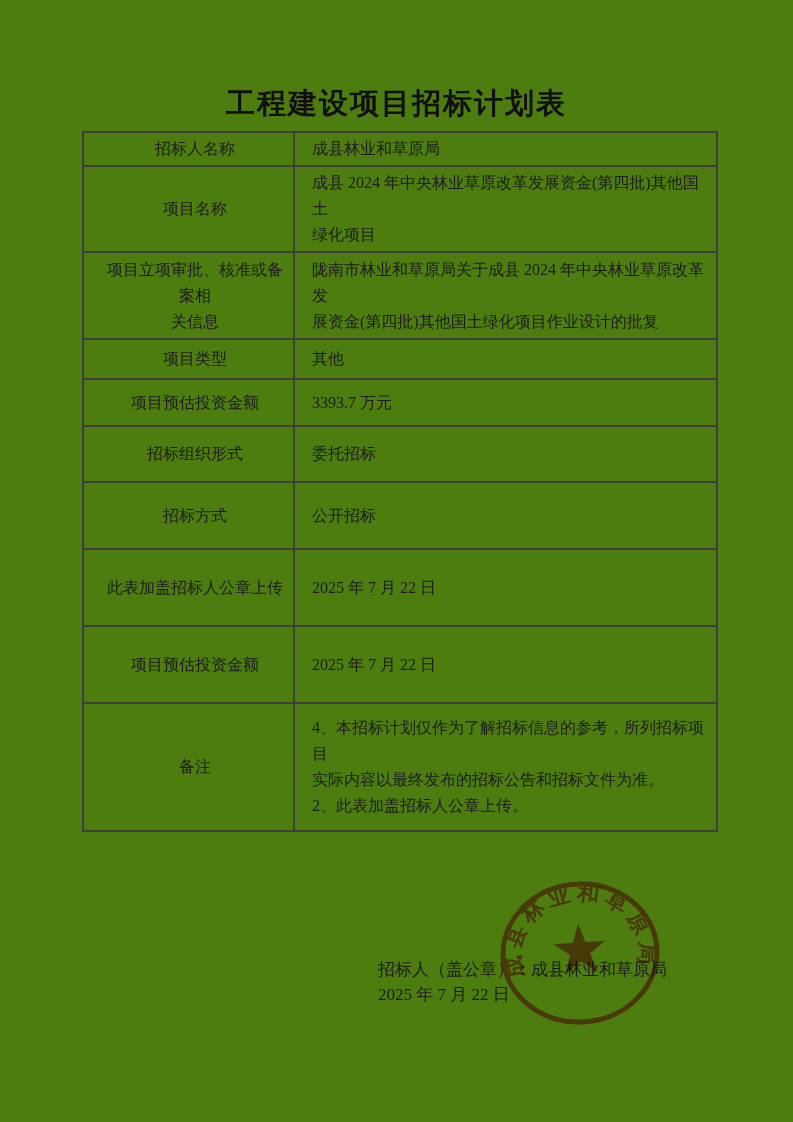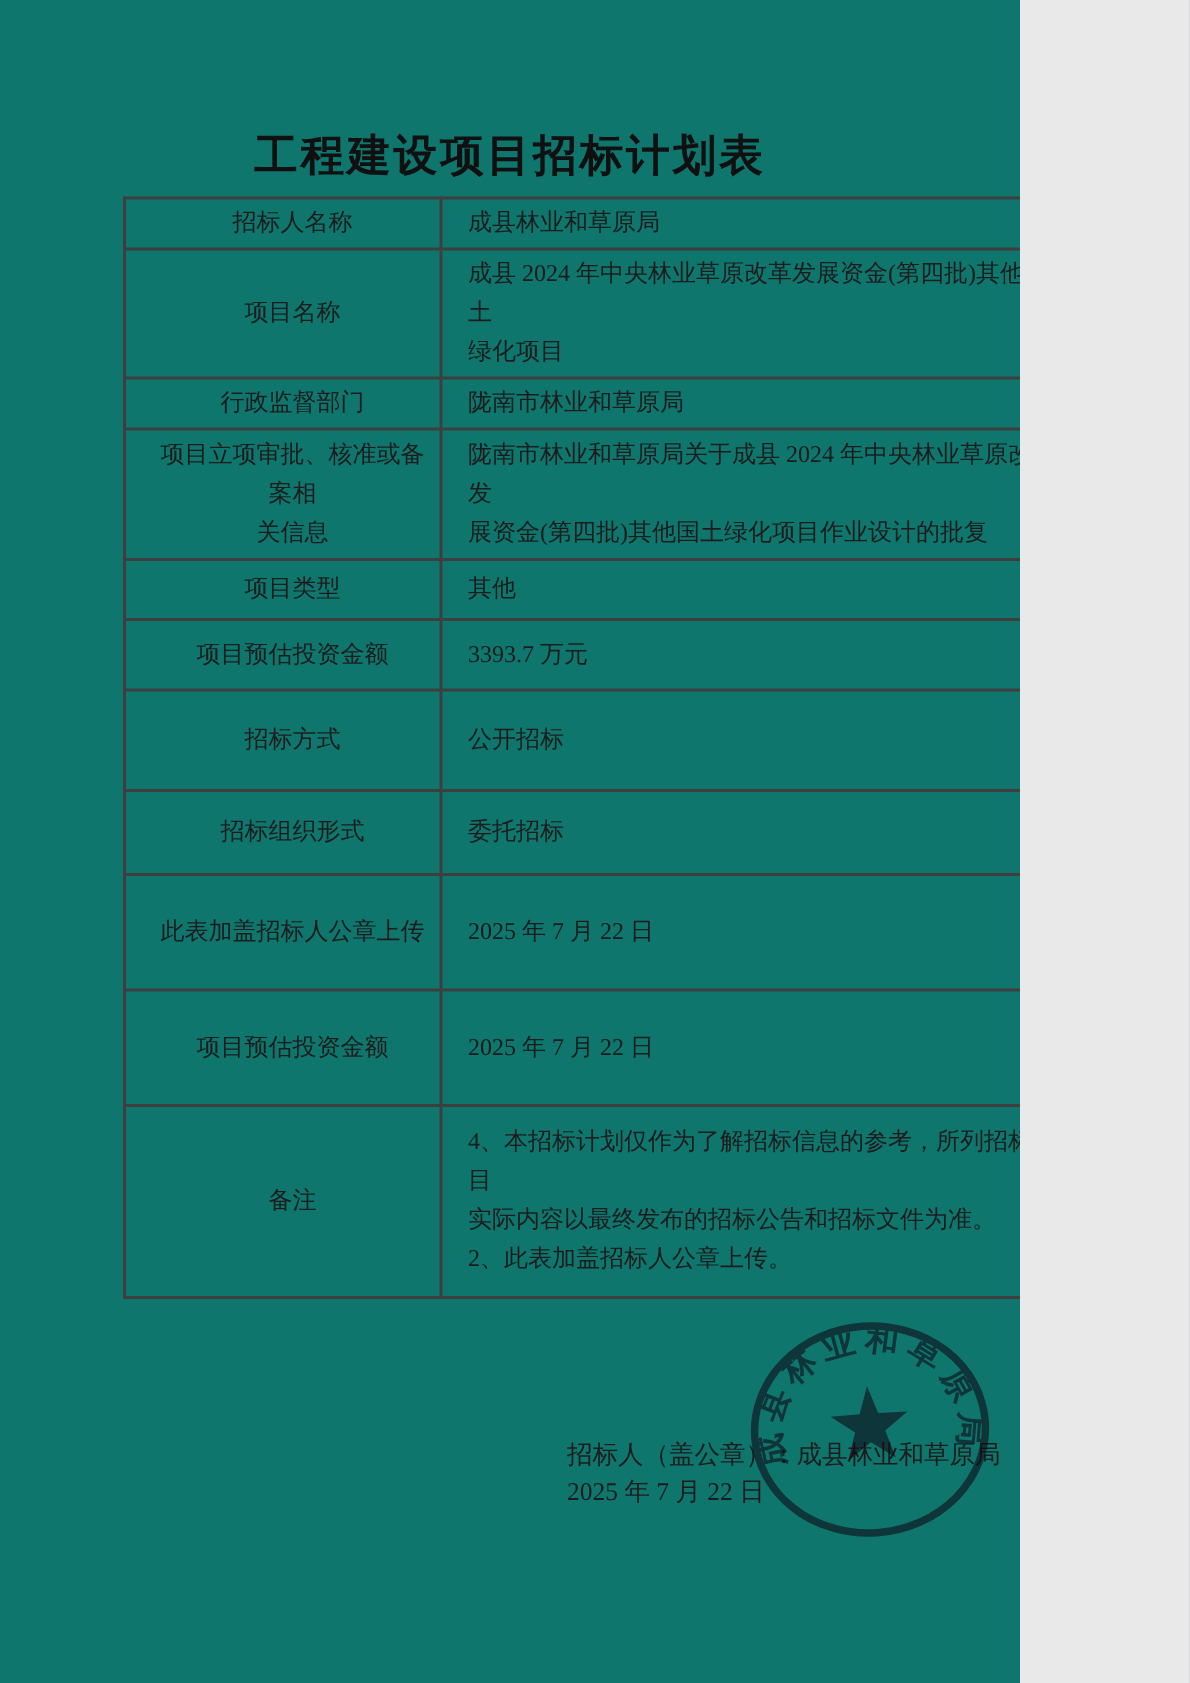--- a/index.html
+++ b/index.html
@@ -2,23 +2,23 @@
 <html><head>
 <meta charset="utf-8">
 <style>
   html, body {
     margin: 0;
     padding: 0;
     background: #e9e9e9;
   }
   .page {
     position: relative;
-    width: 680px;
+    width: 793px;
     height: 1122px;
-    background: #0f766e;
+    background: #4d7c0f;
     font-family: "Liberation Serif", "DejaVu Serif", serif;
     color: #1c1c1c;
     overflow: hidden;
   }
   .title {
     position: absolute;
     top: 84px;
     left: 0;
     width: 100%;
     margin: 0;
@@ -95,45 +95,41 @@
     <tbody>
       <tr style="height:31px">
         <td class="lab">招标人名称</td>
         <td class="val">成县林业和草原局</td>
       </tr>
       <tr style="height:64px">
         <td class="lab">项目名称</td>
         <td class="val">成县 2024 年中央林业草原改革发展资金(第四批)其他国土
 绿化项目</td>
       </tr>
-      <tr style="height:32px">
-        <td class="lab">行政监督部门</td>
-        <td class="val">陇南市林业和草原局</td>
-      </tr>
       <tr style="height:87px">
         <td class="lab">项目立项审批、核准或备案相
 关信息</td>
         <td class="val">陇南市林业和草原局关于成县 2024 年中央林业草原改革发
 展资金(第四批)其他国土绿化项目作业设计的批复</td>
       </tr>
       <tr style="height:40px">
         <td class="lab">项目类型</td>
         <td class="val">其他</td>
       </tr>
       <tr style="height:47px">
         <td class="lab">项目预估投资金额</td>
         <td class="val">3393.7 万元</td>
       </tr>
+      <tr style="height:56px">
+        <td class="lab">招标组织形式</td>
+        <td class="val">委托招标</td>
+      </tr>
       <tr style="height:67px">
         <td class="lab">招标方式</td>
         <td class="val">公开招标</td>
-      </tr>
-      <tr style="height:56px">
-        <td class="lab">招标组织形式</td>
-        <td class="val">委托招标</td>
       </tr>
       <tr style="height:77px">
         <td class="lab">此表加盖招标人公章上传</td>
         <td class="val">2025 年 7 月 22 日</td>
       </tr>
       <tr style="height:77px">
         <td class="lab">项目预估投资金额</td>
         <td class="val">2025 年 7 月 22 日</td>
       </tr>
       <tr style="height:128px">

